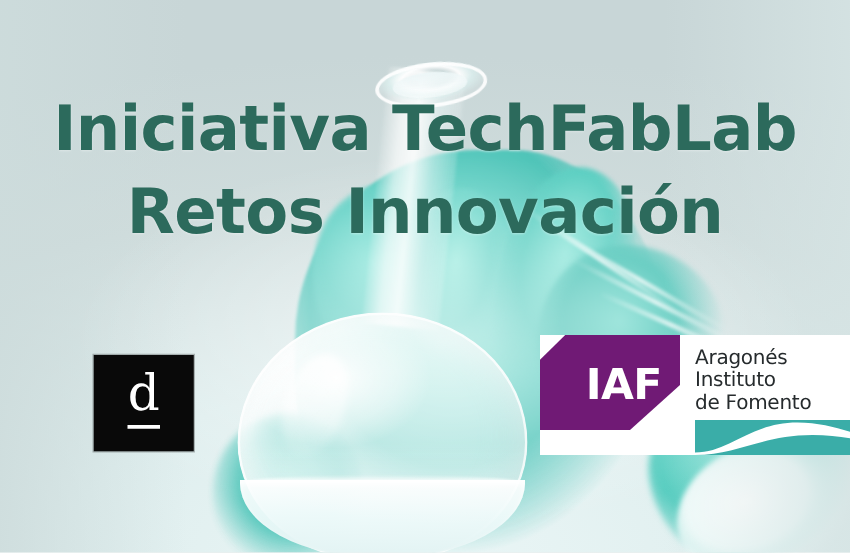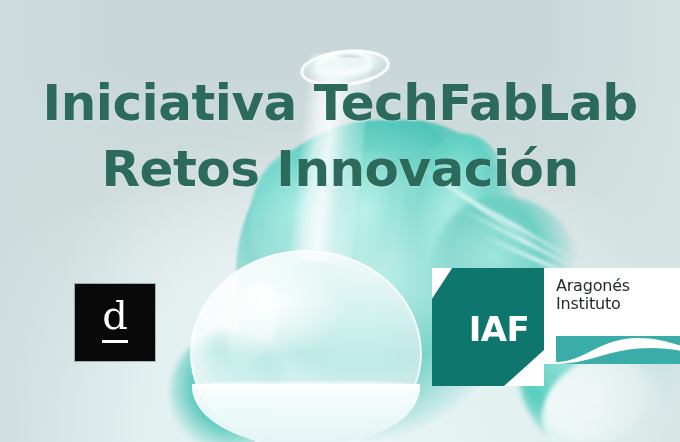--- a/index.html
+++ b/index.html
@@ -288,23 +288,23 @@
     top: 268px;
     width: 248px;
     height: 96px;
     background: #ffffff;
     display: flex;
     align-items: stretch;
   }
   .iaf-mark {
     position: relative;
     width: 112px;
-    height: 118px;
+    height: 76px;
     flex: 0 0 auto;
-    background: #0f766e;
+    background: #701a75;
     clip-path: polygon(18% 0%, 100% 0%, 100% 100%, 0% 100%, 0% 26%);
     display: flex;
     align-items: center;
     justify-content: center;
   }
   .iaf-mark-cut {
     position: absolute;
     right: 0;
     bottom: 0;
     width: 0;
@@ -393,20 +393,21 @@
   </div>
 
   <div class="iaf">
     <div class="iaf-mark">
       <span class="iaf-mark-text">IAF</span>
       <span class="iaf-mark-cut"></span>
     </div>
     <div class="iaf-right">
       <div class="iaf-name">Aragonés</div>
       <div class="iaf-name">Instituto</div>
+      <div class="iaf-name">de Fomento</div>
       <div class="iaf-wave">
         <svg width="240" height="28" viewBox="0 0 240 28" xmlns="http://www.w3.org/2000/svg" aria-hidden="true">
           <path d="M0,26 C28,26 44,2 82,2 C118,2 140,20 176,20 C206,20 224,10 240,6 L240,28 L0,28 Z" fill="#ffffff"></path>
           <path d="M0,28 C34,28 54,12 94,12 C130,12 150,24 190,22 C214,21 228,17 240,14 L240,28 Z" fill="#3aada8"></path>
         </svg>
       </div>
     </div>
   </div>
 
 </div>

